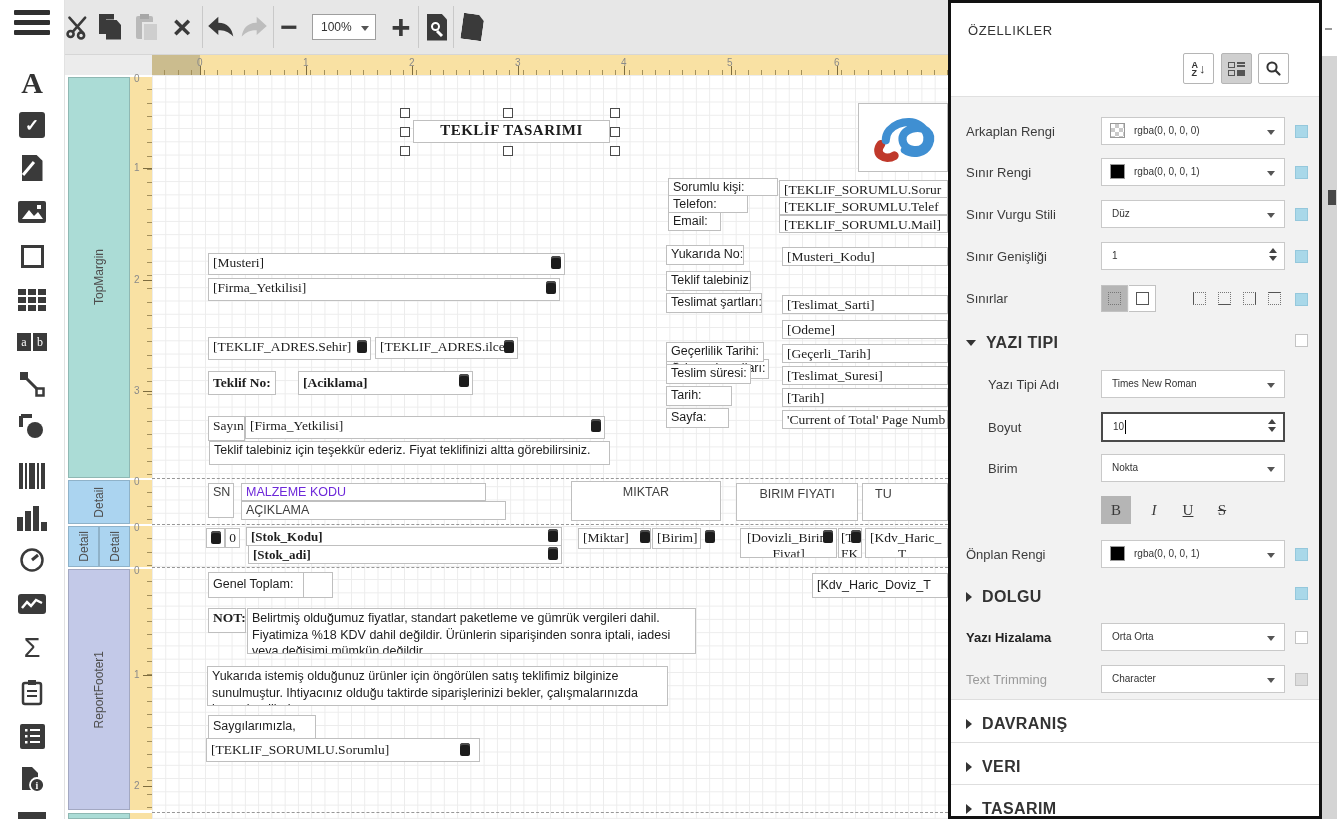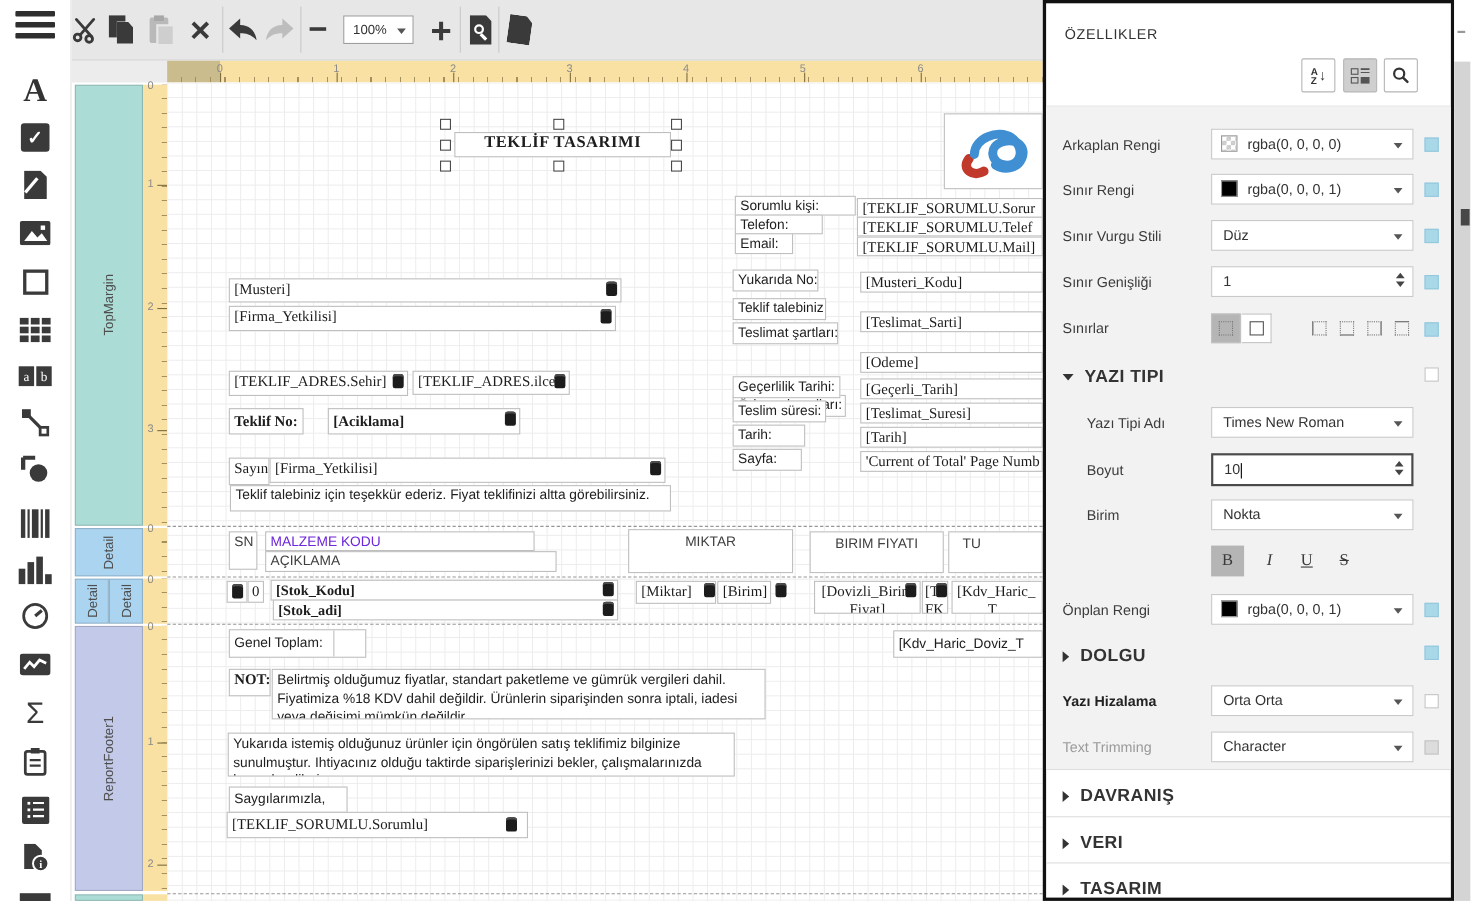--- a/index.html
+++ b/index.html
@@ -37,21 +37,21 @@
   .serif{font-family:"Liberation Serif","DejaVu Serif",serif;font-size:13.5px;}
   .b{font-weight:bold;}
   .ctr{text-align:center;}
   .wrap{white-space:normal;line-height:1.32;}
   .bind{position:absolute;width:10px;height:13px;background:#1c1c1c;border-radius:3px 3px 2px 2px;right:3px;top:2px;box-shadow:inset 0 2px 0 #4c4c4c;}
   .handle{position:absolute;width:8px;height:8px;background:#fff;border:1px solid #4a4a4a;box-sizing:content-box;z-index:3;}
   .sep-dash{position:absolute;left:0;width:796px;height:0;border-top:1px dashed #979797;z-index:2;}
   
   #panel{position:absolute;left:948px;top:0;width:374px;height:819px;background:#fff;border:3px solid #111;box-sizing:border-box;z-index:6;overflow:hidden;}
   .prow-label{position:absolute;font-size:13px;color:#3c3c3c;}
-  .pctl{position:absolute;left:150px;width:184px;height:28px;background:#fff;border:1px solid #c9c9c9;font-size:13px;color:#333;line-height:26px;padding-left:10px;box-sizing:border-box;white-space:nowrap;overflow:hidden;}
+  .pctl{position:absolute;left:150px;width:184px;height:28px;background:#fff;border:1px solid #c9c9c9;font-size:10px;color:#333;line-height:26px;padding-left:10px;box-sizing:border-box;white-space:nowrap;overflow:hidden;}
   .caret{position:absolute;right:9px;top:12px;width:0;height:0;border-left:4px solid transparent;border-right:4px solid transparent;border-top:5px solid #555;}
   .spin{position:absolute;right:7px;top:5px;display:flex;flex-direction:column;gap:3px;}
   .spin i{width:0;height:0;border-left:4px solid transparent;border-right:4px solid transparent;display:block;}
   .spin .up{border-bottom:5px solid #444;}
   .spin .dn{border-top:5px solid #444;}
   .pcheck{position:absolute;left:344px;width:13px;height:13px;box-sizing:border-box;}
   .blue{background:#a9d8e9;border:1px solid #95c8dc;}
   .whitec{background:#fff;border:1px solid #c4c4c4;}
   .grayc{background:#dcdcdc;border:1px solid #c4c4c4;}
   .swatch{position:absolute;left:8px;top:5px;width:15px;height:15px;border:1px solid #999;box-sizing:border-box;}
@@ -346,21 +346,21 @@
     <div class="el serif b" style="left:56px;top:296px;width:68px;height:24px;line-height:19px;">Teklif No:</div>
     <div class="el serif b" style="left:146px;top:296px;width:175px;height:24px;line-height:19px;"><span>[Aciklama]</span><i class="bind"></i></div>
     <div class="el serif" style="left:56px;top:341px;width:37px;height:25px;">Sayın</div>
     <div class="el serif" style="left:93px;top:341px;width:360px;height:23px;"><span>[Firma_Yetkilisi]</span><i class="bind"></i></div>
     <div class="el" style="left:57px;top:366px;width:401px;height:24px;">Teklif talebiniz için teşekkür ederiz. Fiyat teklifinizi altta görebilirsiniz.</div>
 
     <div class="el" style="left:514px;top:170px;width:78px;height:20px;">Yukarıda No:</div>
     <div class="el serif" style="left:630px;top:172px;width:166px;height:19px;">[Musteri_Kodu]</div>
     <div class="el" style="left:514px;top:196px;width:85px;height:20px;">Teklif talebiniz:</div>
     <div class="el" style="left:514px;top:218px;width:96px;height:20px;">Teslimat şartları:</div>
-    <div class="el serif" style="left:630px;top:208px;width:166px;height:19px;">[Teslimat_Sarti]</div>
+    <div class="el serif" style="left:630px;top:220px;width:166px;height:19px;">[Teslimat_Sarti]</div>
     <div class="el" style="left:514px;top:243px;width:103px;height:20px;margin-top:41px;">Ödeme koşulları:</div>
     <div class="el serif" style="left:630px;top:245px;width:166px;height:19px;">[Odeme]</div>
     <div class="el" style="left:514px;top:267px;width:98px;height:20px;">Geçerlilik Tarihi:</div>
     <div class="el serif" style="left:630px;top:269px;width:166px;height:19px;">[Geçerli_Tarih]</div>
     <div class="el" style="left:514px;top:289px;width:85px;height:20px;">Teslim süresi:</div>
     <div class="el serif" style="left:630px;top:291px;width:166px;height:19px;">[Teslimat_Suresi]</div>
     <div class="el" style="left:514px;top:311px;width:66px;height:20px;">Tarih:</div>
     <div class="el serif" style="left:630px;top:313px;width:166px;height:19px;">[Tarih]</div>
     <div class="el" style="left:514px;top:333px;width:63px;height:20px;">Sayfa:</div>
     <div class="el serif" style="left:630px;top:335px;width:166px;height:19px;">'Current of Total' Page Numb</div>

